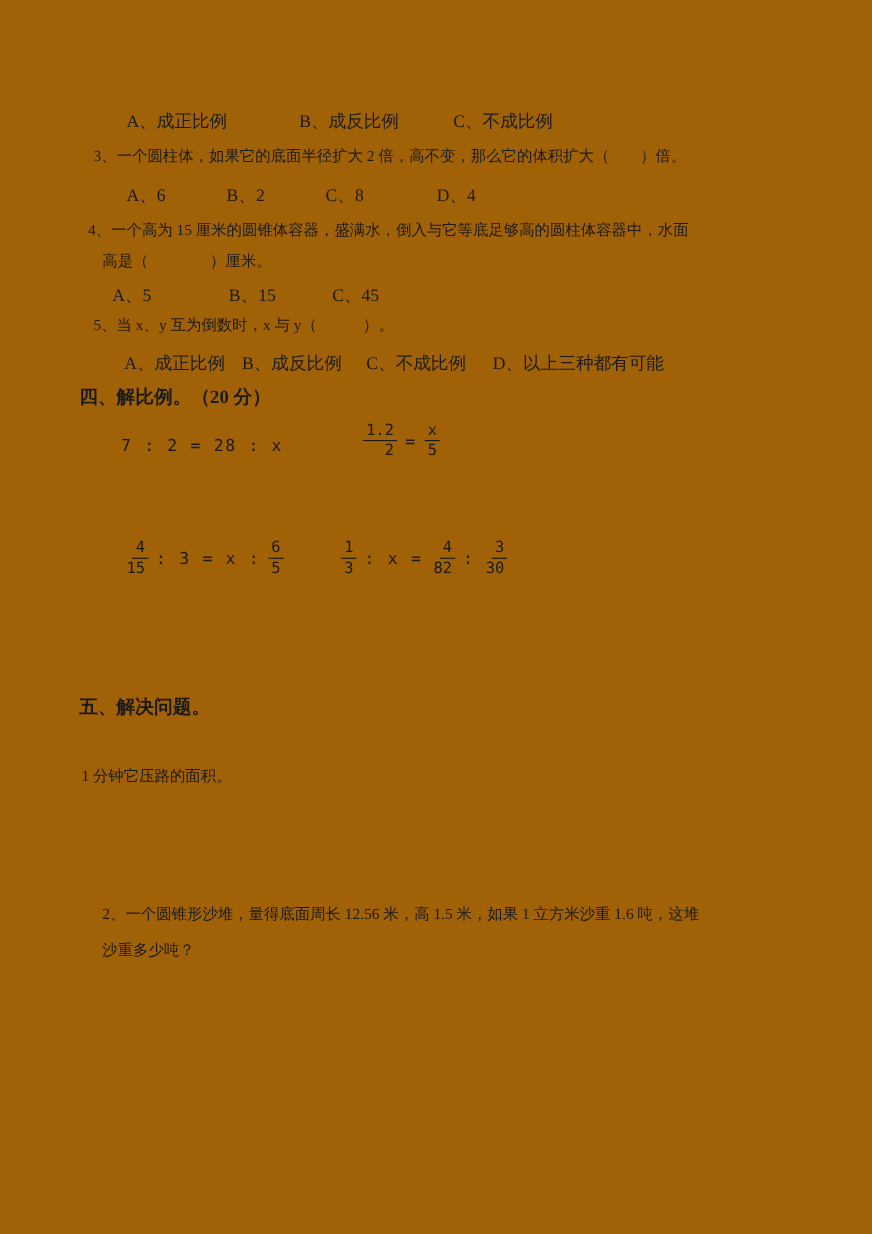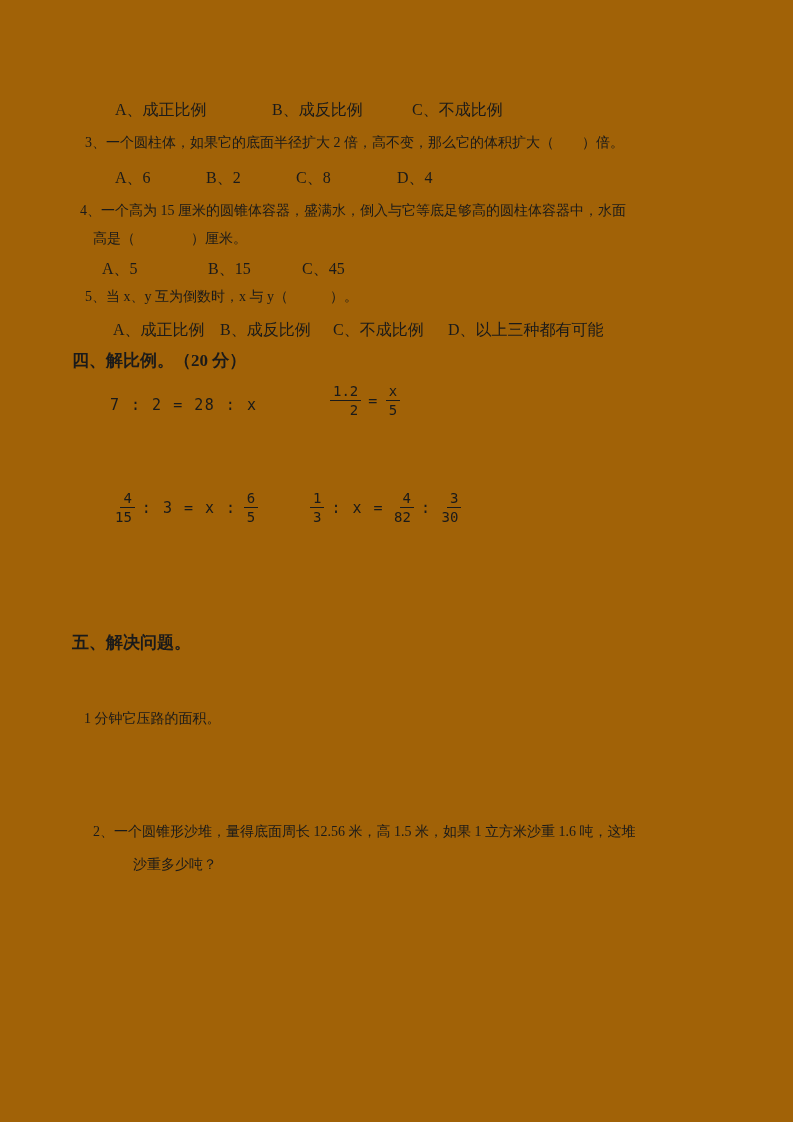--- a/index.html
+++ b/index.html
@@ -132,18 +132,18 @@
     </span>
     <span class="mid">:</span>
     <span class="frac">
       <span class="num">3</span>
       <span class="den">30</span>
     </span>
   </div>
 
   <div class="line heading" style="left:72px; top:632px;">五、解决问题。</div>
 
-  <div class="line" style="left:84px; top:698px;margin-top:12px;">1 分钟它压路的面积。</div>
+  <div class="line" style="left:74px; top:698px;">1 分钟它压路的面积。</div>
 
   <div class="line" style="left:93px; top:823px;">2、一个圆锥形沙堆，量得底面周长 12.56 米，高 1.5 米，如果 1 立方米沙重 1.6 吨，这堆</div>
-  <div class="line" style="left:93px; top:856px;margin-left:40px;">沙重多少吨？</div>
+  <div class="line" style="left:93px; top:856px;">沙重多少吨？</div>
 
 </div>
 
 </body></html>

